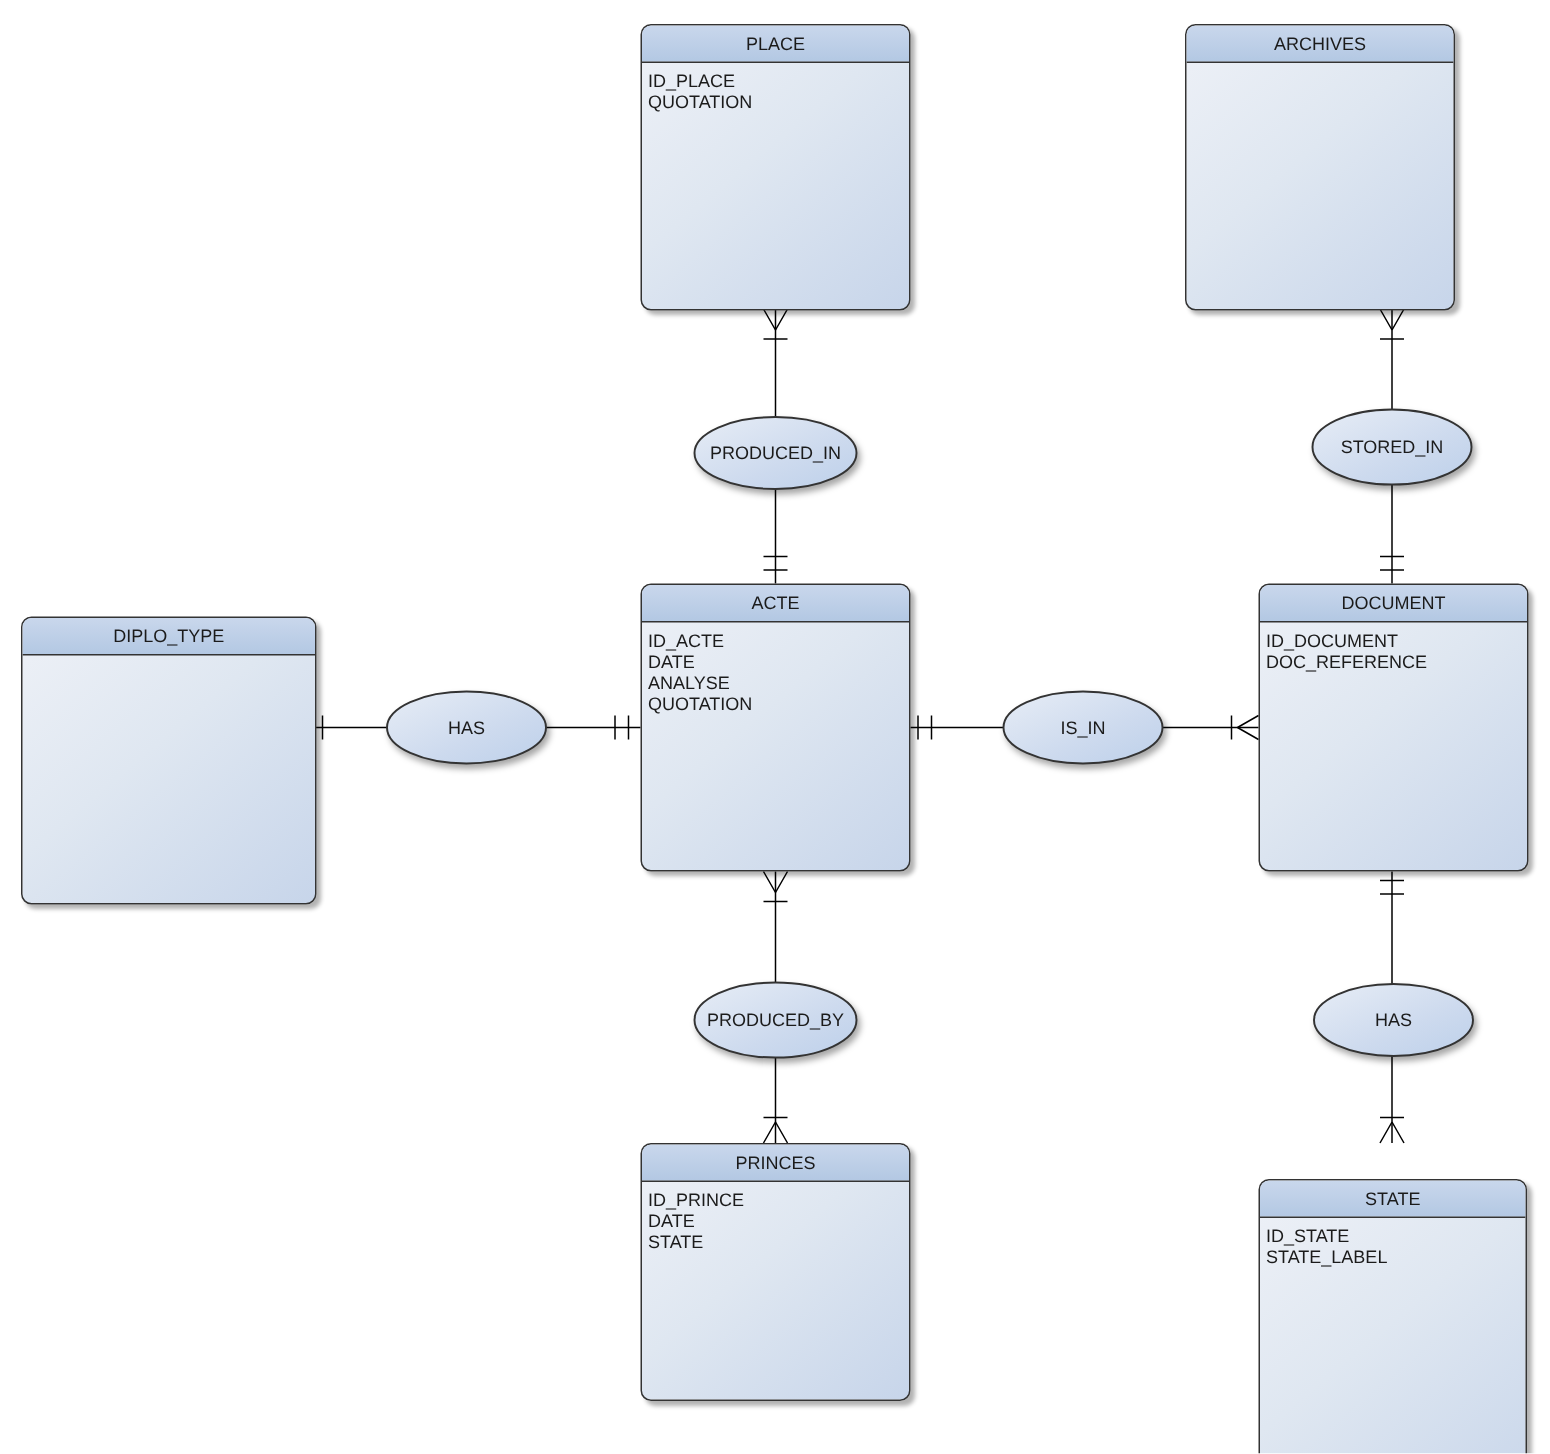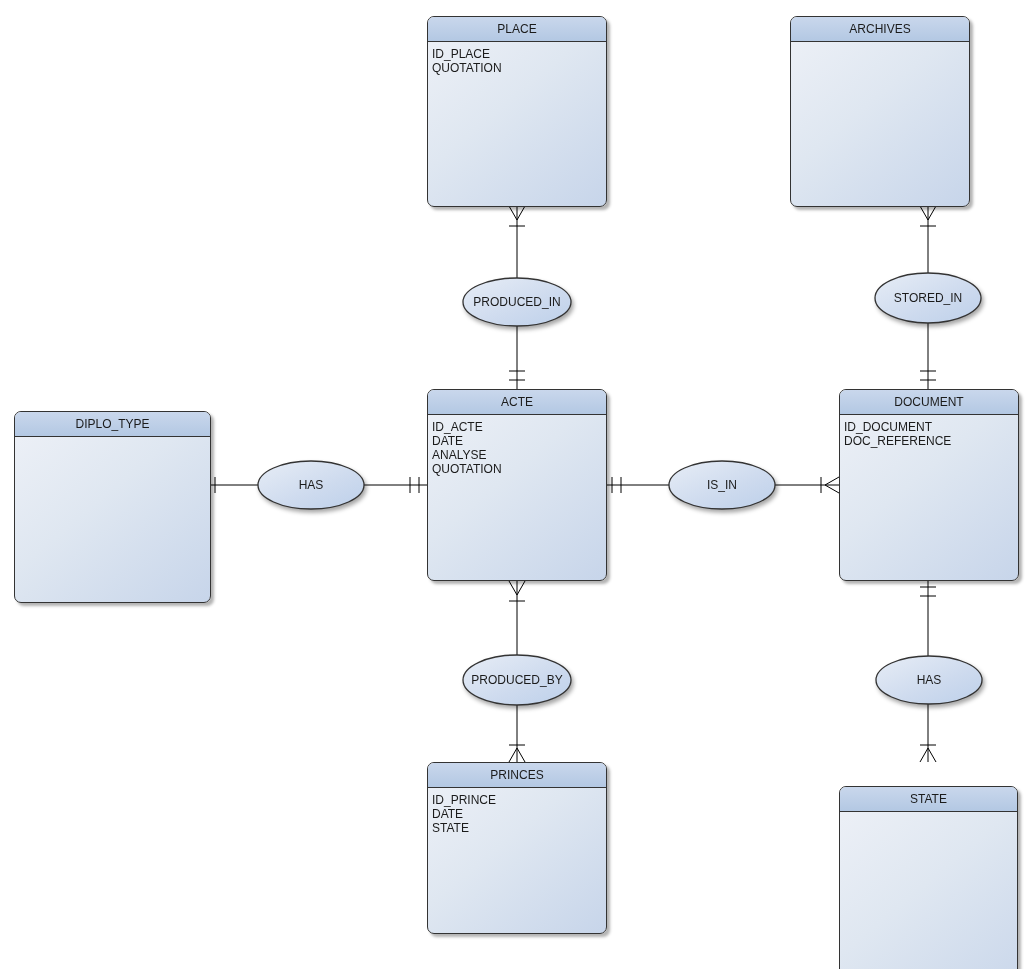--- a/index.html
+++ b/index.html
@@ -189,15 +189,19 @@
     <div class="ent-header">PRINCES</div>
     <div class="ent-body">
       <div class="attr">ID_PRINCE</div>
       <div class="attr">DATE</div>
       <div class="attr">STATE</div>
     </div>
   </div>
 
   <div class="entity ent-state">
     <div class="ent-header">STATE</div>
+    <div class="ent-body">
+      <div class="attr">ID_STATE</div>
+      <div class="attr">STATE_LABEL</div>
+    </div>
   </div>
 
 </div>
 
 </body></html>

